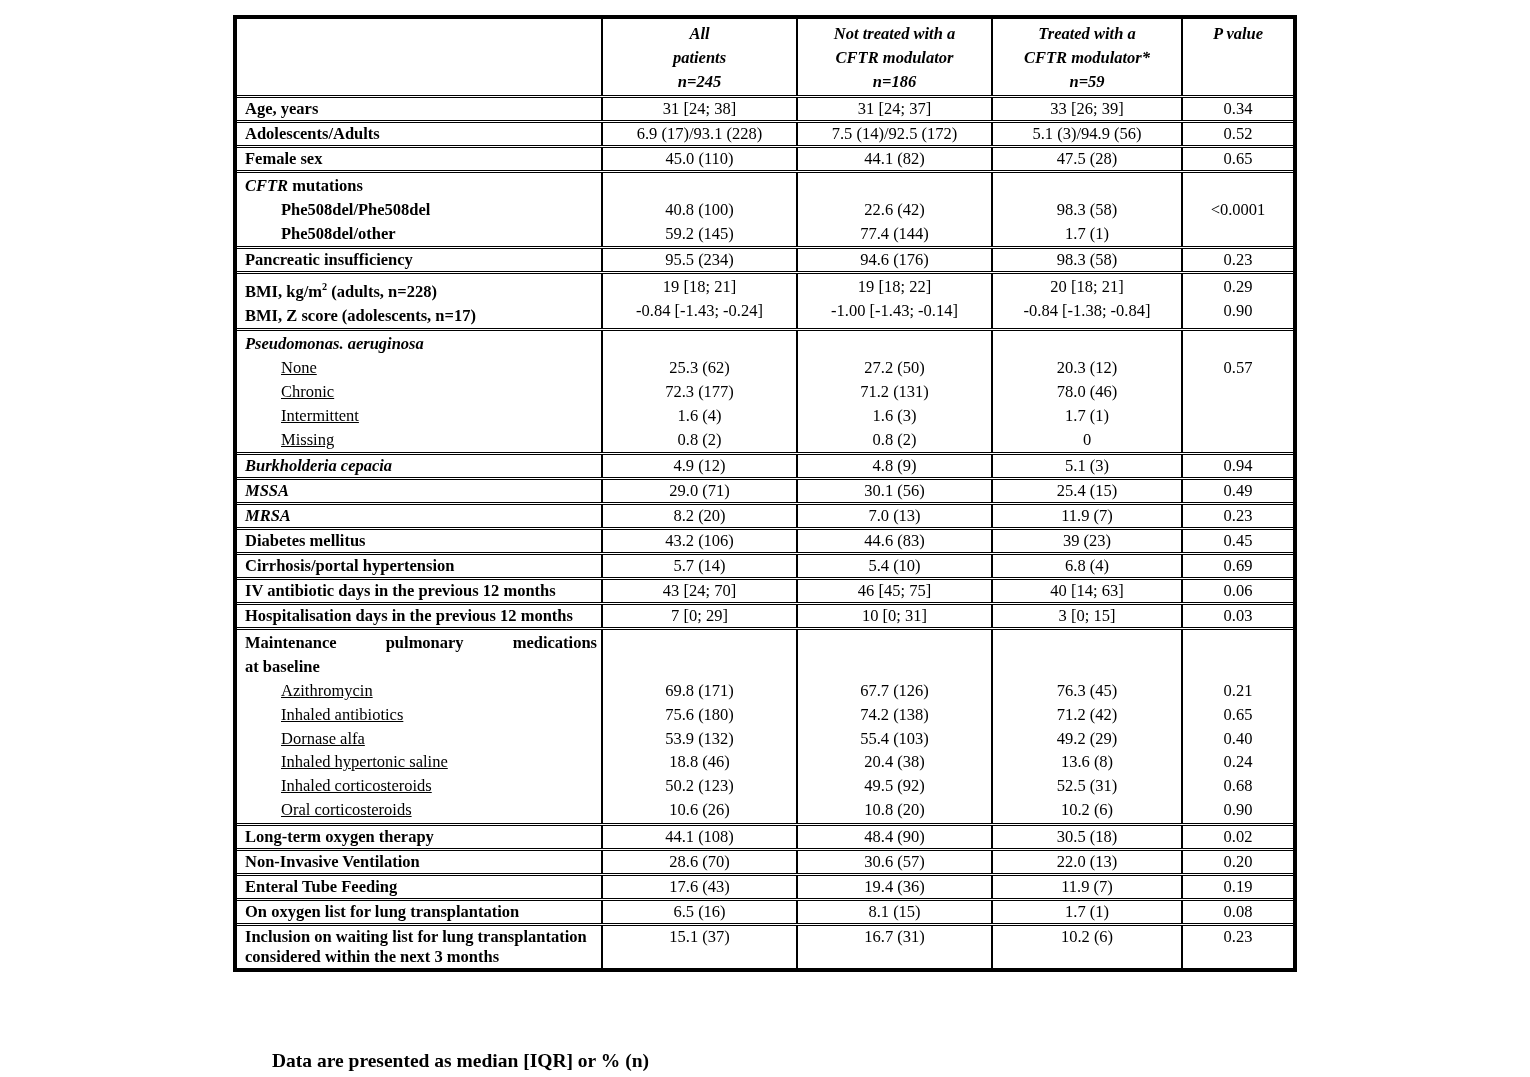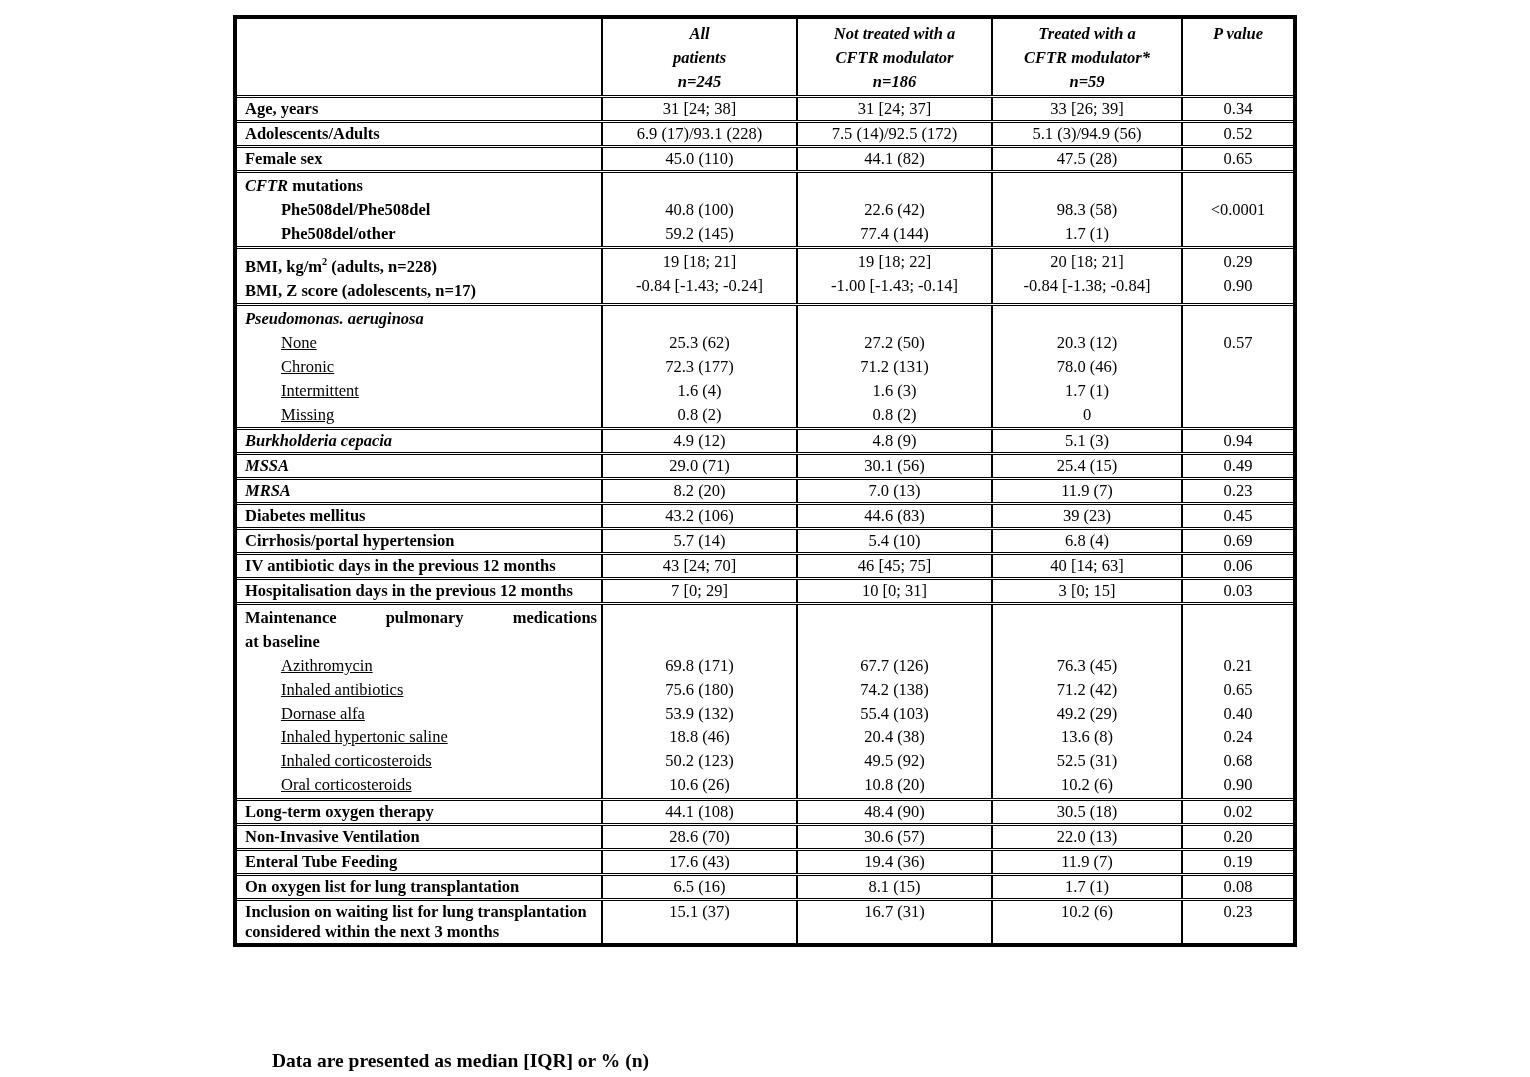--- a/index.html
+++ b/index.html
@@ -128,20 +128,27 @@
             <div class="line">98.3 (58)</div>
             <div class="line">1.7 (1)</div>
           </td>
           <td class="val-cell">
             <div class="line">&nbsp;</div>
             <div class="line">&lt;0.0001</div>
             <div class="line">&nbsp;</div>
           </td>
         </tr>
         <tr>
+          <td class="label-cell"><span class="st-b">Pancreatic insufficiency</span></td>
+          <td class="val-cell">95.5 (234)</td>
+          <td class="val-cell">94.6 (176)</td>
+          <td class="val-cell">98.3 (58)</td>
+          <td class="val-cell">0.23</td>
+        </tr>
+        <tr>
           <td class="label-cell">
             <div class="line"><span class="st-b">BMI, kg/m</span><sup class="st-bsup">2</sup><span class="st-b"> (adults, n=228)</span></div>
             <div class="line"><span class="st-b">BMI, Z score (adolescents, n=17)</span></div>
           </td>
           <td class="val-cell">
             <div class="line">19 [18; 21]</div>
             <div class="line">-0.84 [-1.43; -0.24]</div>
           </td>
           <td class="val-cell">
             <div class="line">19 [18; 22]</div>

